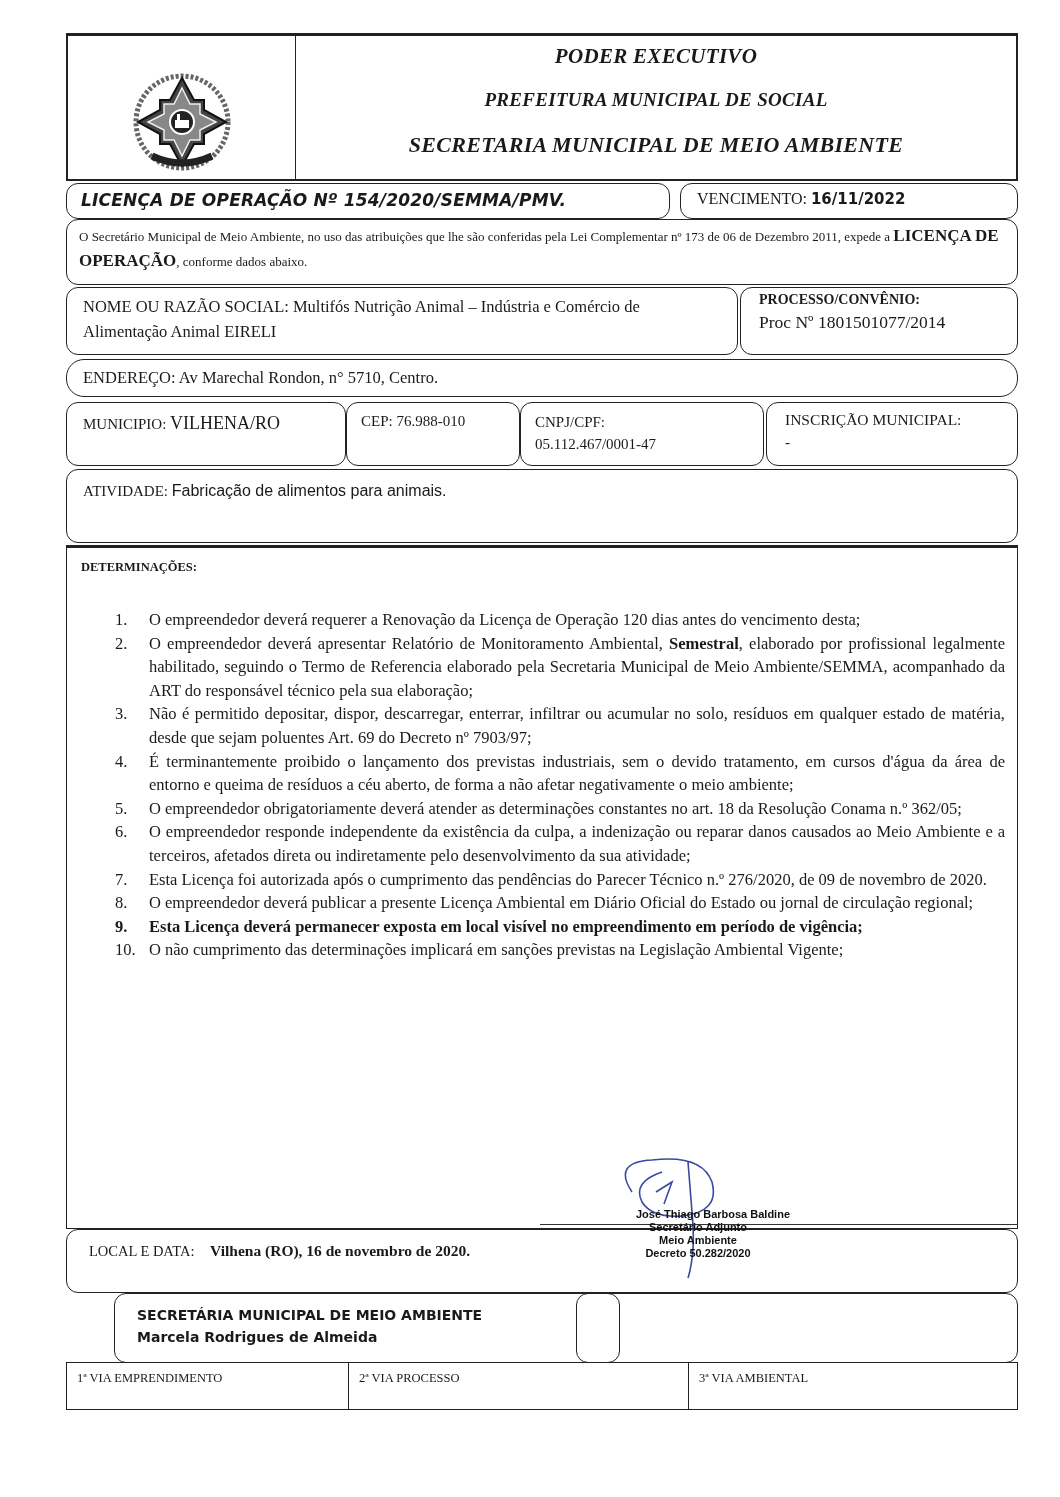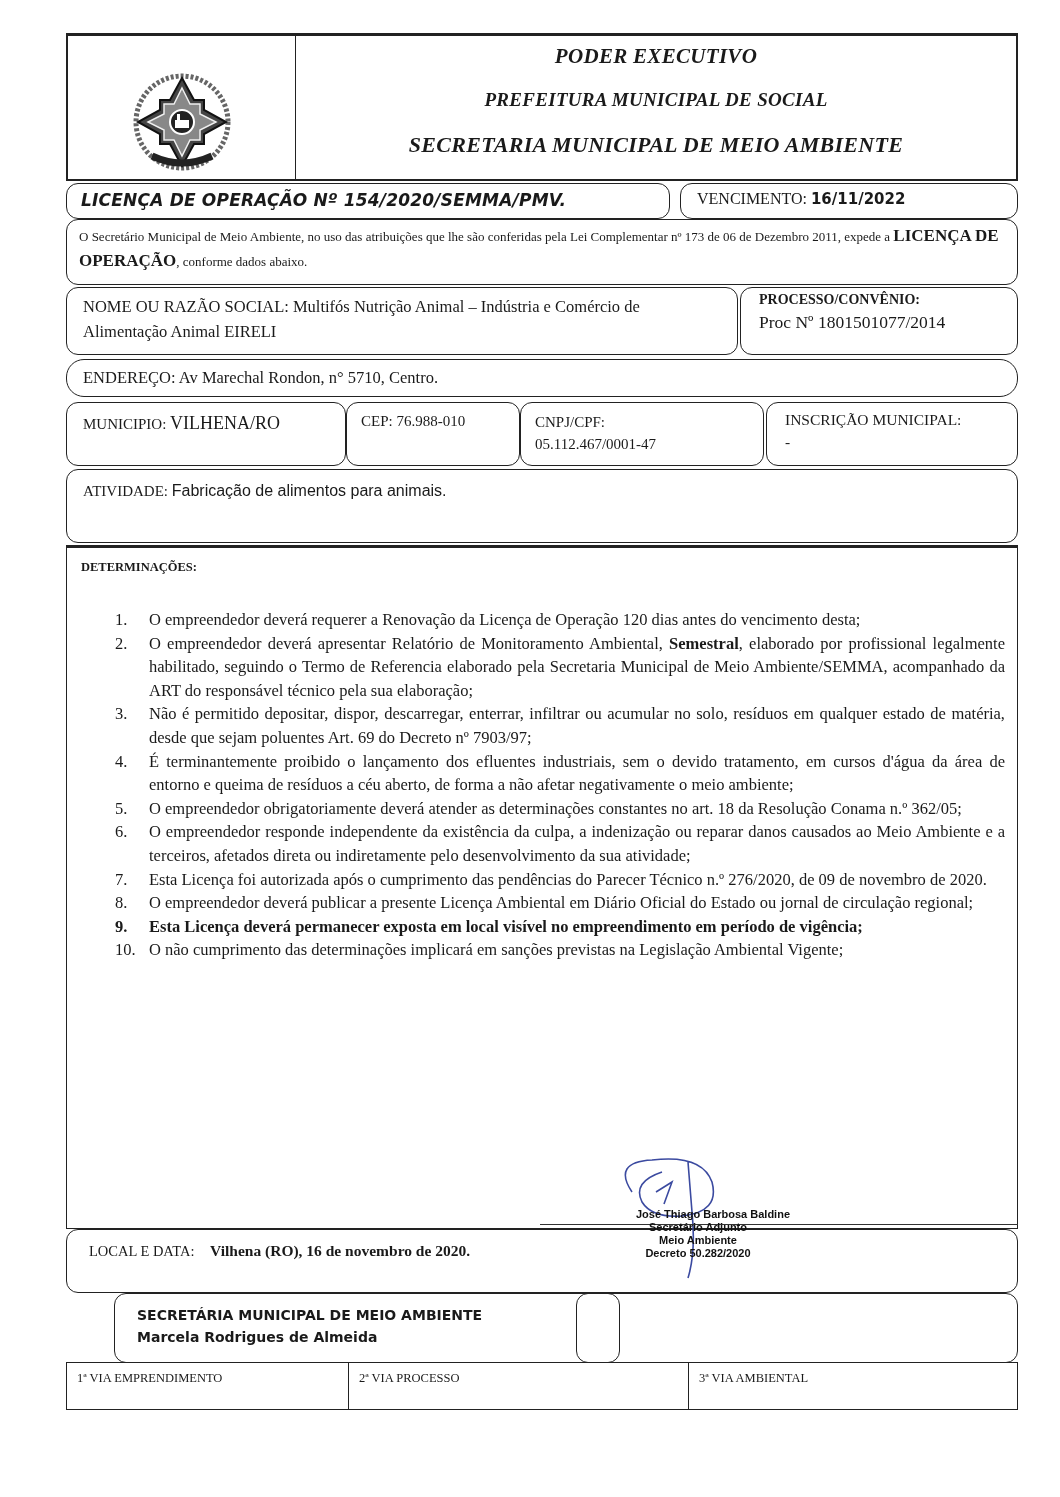--- a/index.html
+++ b/index.html
@@ -138,21 +138,21 @@
   <span>ATIVIDADE:</span>
   <span class="sans">Fabricação de alimentos para animais.</span>
 </div>
 
 <div id="det-box" class="abs">
   <div id="det-title">DETERMINAÇÕES:</div>
   <ol id="det-list">
     <li><span class="num">1.</span><span>O empreendedor deverá requerer a Renovação da Licença de Operação 120 dias antes do vencimento desta;</span></li>
     <li><span class="num">2.</span><span>O empreendedor deverá apresentar Relatório de Monitoramento Ambiental, </span><b>Semestral</b><span>, elaborado por profissional legalmente habilitado, seguindo o Termo de Referencia elaborado pela Secretaria Municipal de Meio Ambiente/SEMMA, acompanhado da ART do responsável técnico pela sua elaboração;</span></li>
     <li><span class="num">3.</span><span>Não é permitido depositar, dispor, descarregar, enterrar, infiltrar ou acumular no solo, resíduos em qualquer estado de matéria, desde que sejam poluentes Art. 69 do Decreto nº 7903/97;</span></li>
-    <li><span class="num">4.</span><span>É terminantemente proibido o lançamento dos efluentes industriais, sem o devido tratamento, em cursos d'água da área de entorno e queima de resíduos a céu aberto, de forma a não afetar negativamente o meio ambiente;</span></li>
+    <li><span class="num">4.</span><span>É terminantemente proibido o lançamento dos previstas industriais, sem o devido tratamento, em cursos d'água da área de entorno e queima de resíduos a céu aberto, de forma a não afetar negativamente o meio ambiente;</span></li>
     <li><span class="num">5.</span><span>O empreendedor obrigatoriamente deverá atender as determinações constantes no art. 18 da Resolução Conama n.º 362/05;</span></li>
     <li><span class="num">6.</span><span>O empreendedor responde independente da existência da culpa, a indenização ou reparar danos causados ao Meio Ambiente e a terceiros, afetados direta ou indiretamente pelo desenvolvimento da sua atividade;</span></li>
     <li><span class="num">7.</span><span>Esta Licença foi autorizada após o cumprimento das pendências do Parecer Técnico n.º 276/2020, de 09 de novembro de 2020.</span></li>
     <li><span class="num">8.</span><span>O empreendedor deverá publicar a presente Licença Ambiental em Diário Oficial do Estado ou jornal de circulação regional;</span></li>
     <li class="bold"><span class="num">9.</span><span>Esta Licença deverá permanecer exposta em local visível no empreendimento em período de vigência;</span></li>
     <li><span class="num">10.</span><span>O não cumprimento das determinações implicará em sanções previstas na Legislação Ambiental Vigente;</span></li>
   </ol>
 </div>
 
 <div id="local-box" class="abs rbox">

